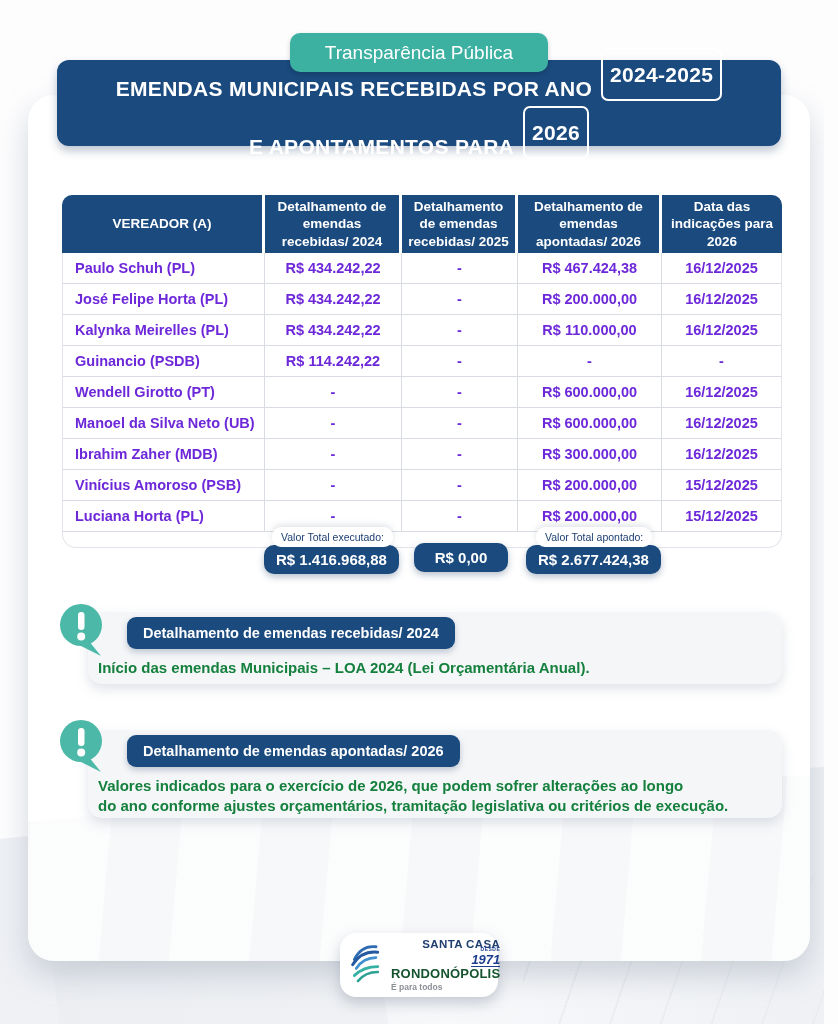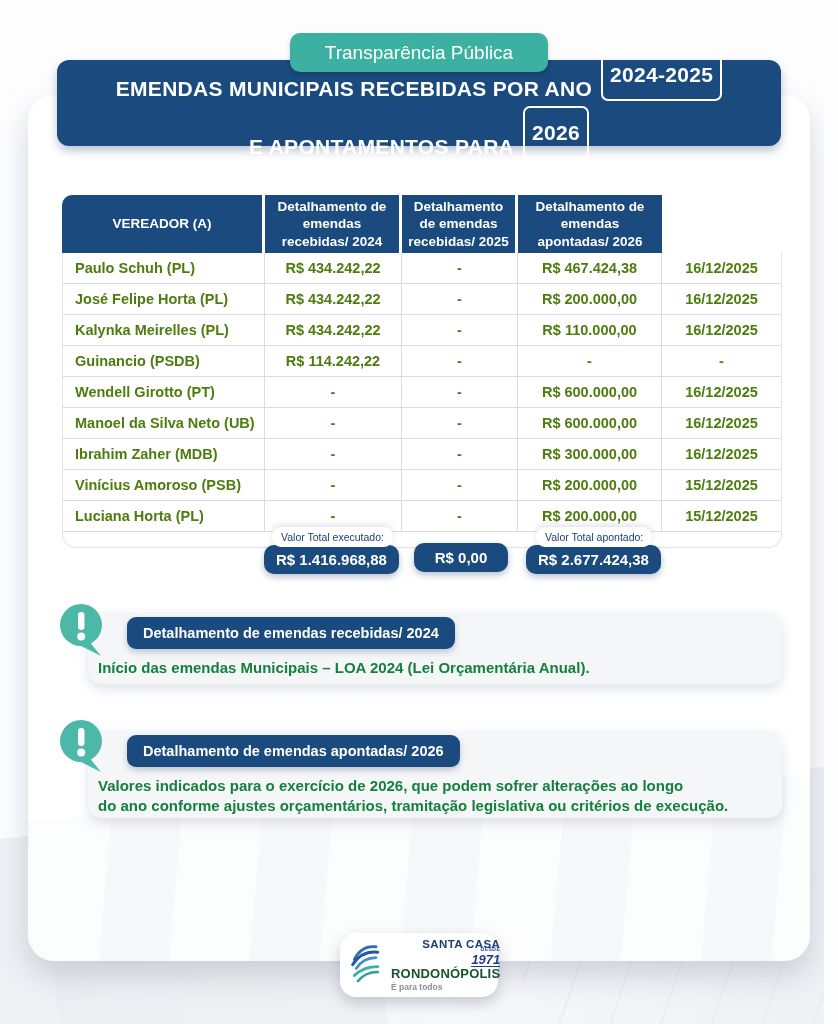--- a/index.html
+++ b/index.html
@@ -47,21 +47,21 @@
       box-sizing:border-box;border-right:3px solid #ffffff;}
   .th:last-child{border-right:none;}
   .th.c0{width:203px;border-radius:10px 0 0 0;}
   .th.c1{width:137px}.th.c2{width:116px}.th.c3{width:144px}
   .th.c4{width:120px;border-radius:0 10px 0 0;}
   .tbody{border:1px solid #e1e4ea;border-top:none;border-radius:0 0 14px 14px;
       padding-bottom:15px;background:#fff;}
   .trow{display:flex;height:31px;}
   .td{box-sizing:border-box;border-right:1px solid #d9dde3;border-bottom:1px solid #d9dde3;
       display:flex;align-items:center;justify-content:center;font-size:14.5px;font-weight:600;
-      color:#4d7c0f;overflow:hidden;white-space:nowrap;}
+      color:#6d28d9;overflow:hidden;white-space:nowrap;}
   .td.b0{width:202px;justify-content:flex-start;padding-left:12px;}
   .td.b1{width:137px}.td.b2{width:116px}.td.b3{width:144px}
   .td.b4{width:119px;border-right:none;}
 
   
   .tot-label{position:absolute;background:#ffffff;border-radius:9px;color:#1d3f72;
       font-weight:400;font-size:10.5px;padding:4px 9px;z-index:4;white-space:nowrap;
       box-shadow:0 -2px 6px rgba(100,110,130,.2);}
   .tot-pill{position:absolute;background:#1a4a7e;border-radius:10px;color:#fff;font-weight:700;
       font-size:15px;padding:6px 12px;z-index:3;white-space:nowrap;
@@ -131,20 +131,21 @@
       <span class="year-box">2026</span>
     </div>
   </div>
 
   <div class="table">
     <div class="thead">
       <div class="th c0">VEREADOR (A)</div>
       <div class="th c1">Detalhamento de emendas recebidas/ 2024</div>
       <div class="th c2">Detalhamento de emendas recebidas/ 2025</div>
       <div class="th c3">Detalhamento de emendas apontadas/ 2026</div>
+      <div class="th c4">Data das indicações para 2026</div>
     </div>
     <div class="tbody" id="tbody">
         <div class="trow">
           <div class="td b0">Paulo Schuh (PL)</div>
           <div class="td b1">R$ 434.242,22</div>
           <div class="td b2">-</div>
           <div class="td b3">R$ 467.424,38</div>
           <div class="td b4">16/12/2025</div>
         </div>
         <div class="trow">

